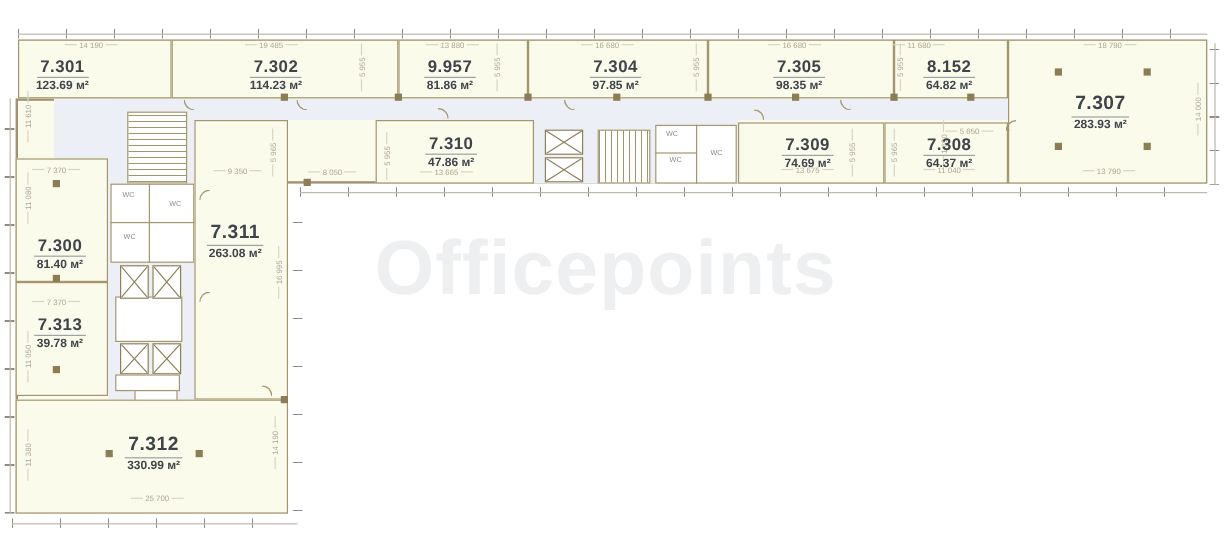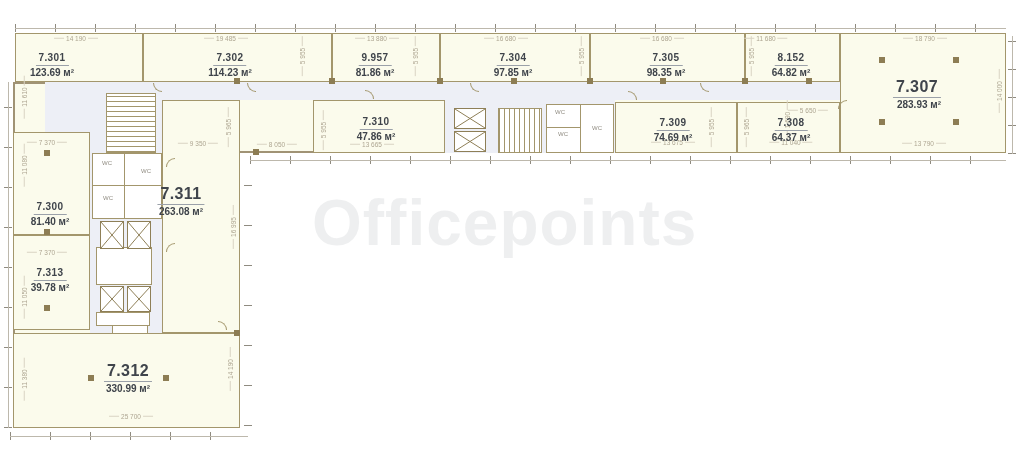--- a/index.html
+++ b/index.html
@@ -6,21 +6,21 @@
   *{box-sizing:border-box;}
   #stage{position:relative;width:1024px;height:460px;background:#fff;overflow:hidden;
          font-family:"Liberation Sans", sans-serif;}
   .shell{position:absolute;background:#fbfbec;border:2px solid #a09375;}
   .room{position:absolute;background:#fbfbec;border:1px solid #a3966c;}
   .cor{position:absolute;background:#edeff6;}
   .white{position:absolute;background:#fff;border:1px solid #a3966c;}
   .wline{position:absolute;background:#a3966c;}
   .col{position:absolute;width:6px;height:6px;background:#8d7d54;}
   .rlabel{position:absolute;transform:translateX(-50%);text-align:center;color:#3f444b;z-index:30;}
-  .rnum{font-size:10px;font-weight:bold;letter-spacing:.4px;display:inline-block;
+  .rnum{font-size:14px;font-weight:bold;letter-spacing:.4px;display:inline-block;
         border-bottom:1px solid #9ba1a9;padding:0 3px 2px;line-height:1;}
   .big .rnum{font-size:16px;}
   .rarea{font-size:10px;font-weight:bold;margin-top:2px;line-height:1;}
   .dim{position:absolute;font-size:6.5px;line-height:1;color:#aea692;white-space:nowrap;
        transform:translate(-50%,-50%);z-index:25;}
   .dim::before,.dim::after{content:"";display:inline-block;width:10px;height:1px;
        background:#d9d3c2;vertical-align:middle;margin:0 2px 1px;}
   .dim.v{transform:translate(-50%,-50%) rotate(-90deg);}
   .wc{position:absolute;font-size:6px;color:#8f8b80;transform:translate(-50%,-50%);z-index:22;}
   .ticksx{position:absolute;height:8px;background:repeating-linear-gradient(90deg,#8f8b80 0 1px,transparent 1px 40px);}
@@ -174,37 +174,37 @@
     <div class="rarea">97.85 м²</div>
   </div>
   <div class="rlabel" style="left:666px;top:47px;">
     <div class="rnum">7.305</div>
     <div class="rarea">98.35 м²</div>
   </div>
   <div class="rlabel" style="left:791px;top:47px;">
     <div class="rnum">8.152</div>
     <div class="rarea">64.82 м²</div>
   </div>
-  <div class="rlabel big" style="left:917px;top:78px;text-align:right;">
+  <div class="rlabel big" style="left:917px;top:78px;">
     <div class="rnum">7.307</div>
     <div class="rarea">283.93 м²</div>
   </div>
   <div class="rlabel" style="left:791px;top:112px;">
     <div class="rnum">7.308</div>
     <div class="rarea">64.37 м²</div>
   </div>
   <div class="rlabel" style="left:673px;top:112px;">
     <div class="rnum">7.309</div>
     <div class="rarea">74.69 м²</div>
   </div>
   <div class="rlabel" style="left:376px;top:111px;">
     <div class="rnum">7.310</div>
     <div class="rarea">47.86 м²</div>
   </div>
-  <div class="rlabel big" style="left:181px;top:185px;">
+  <div class="rlabel big" style="left:196px;top:185px;">
     <div class="rnum">7.311</div>
     <div class="rarea">263.08 м²</div>
   </div>
   <div class="rlabel" style="left:50px;top:196px;">
     <div class="rnum">7.300</div>
     <div class="rarea">81.40 м²</div>
   </div>
   <div class="rlabel big" style="left:128px;top:362px;">
     <div class="rnum">7.312</div>
     <div class="rarea">330.99 м²</div>

